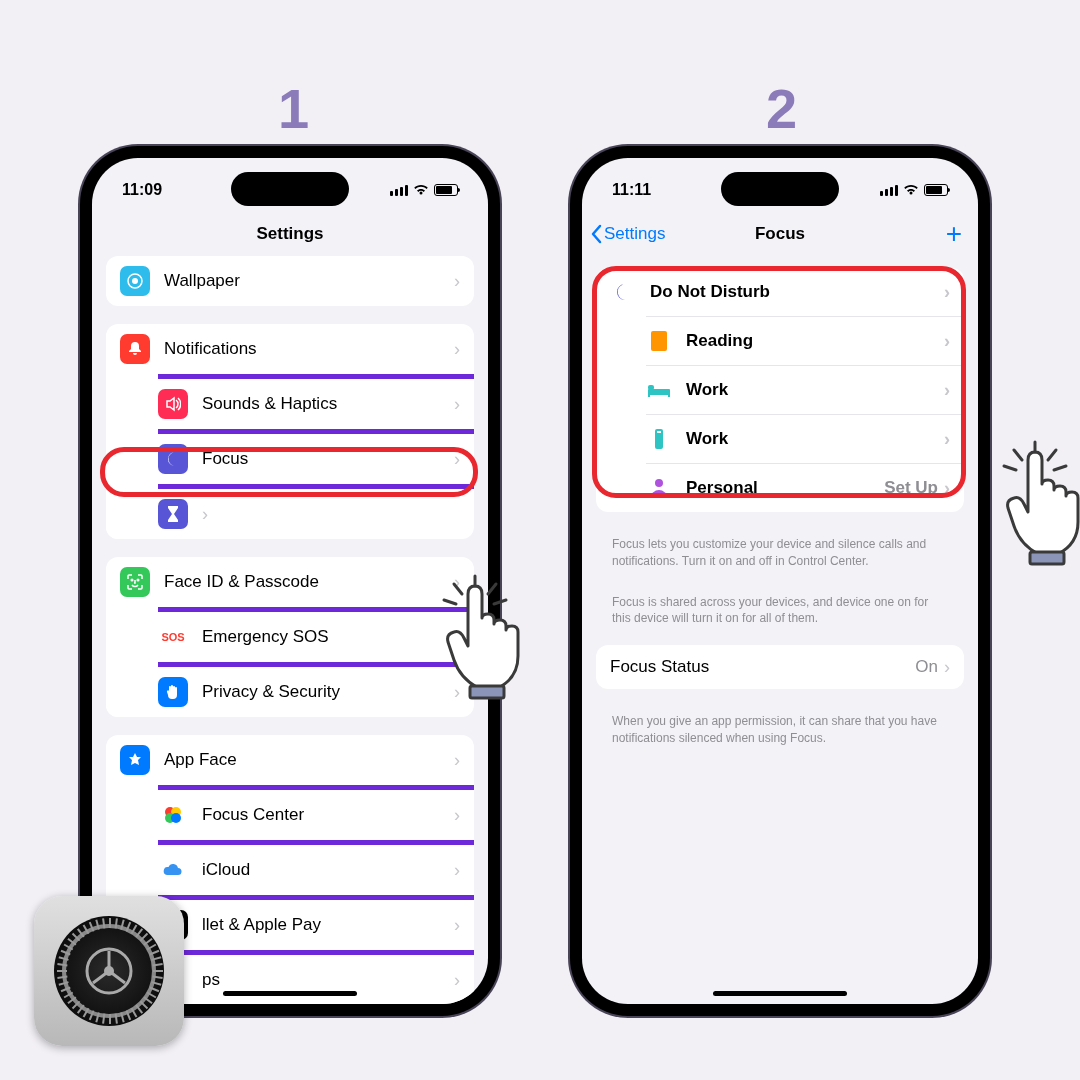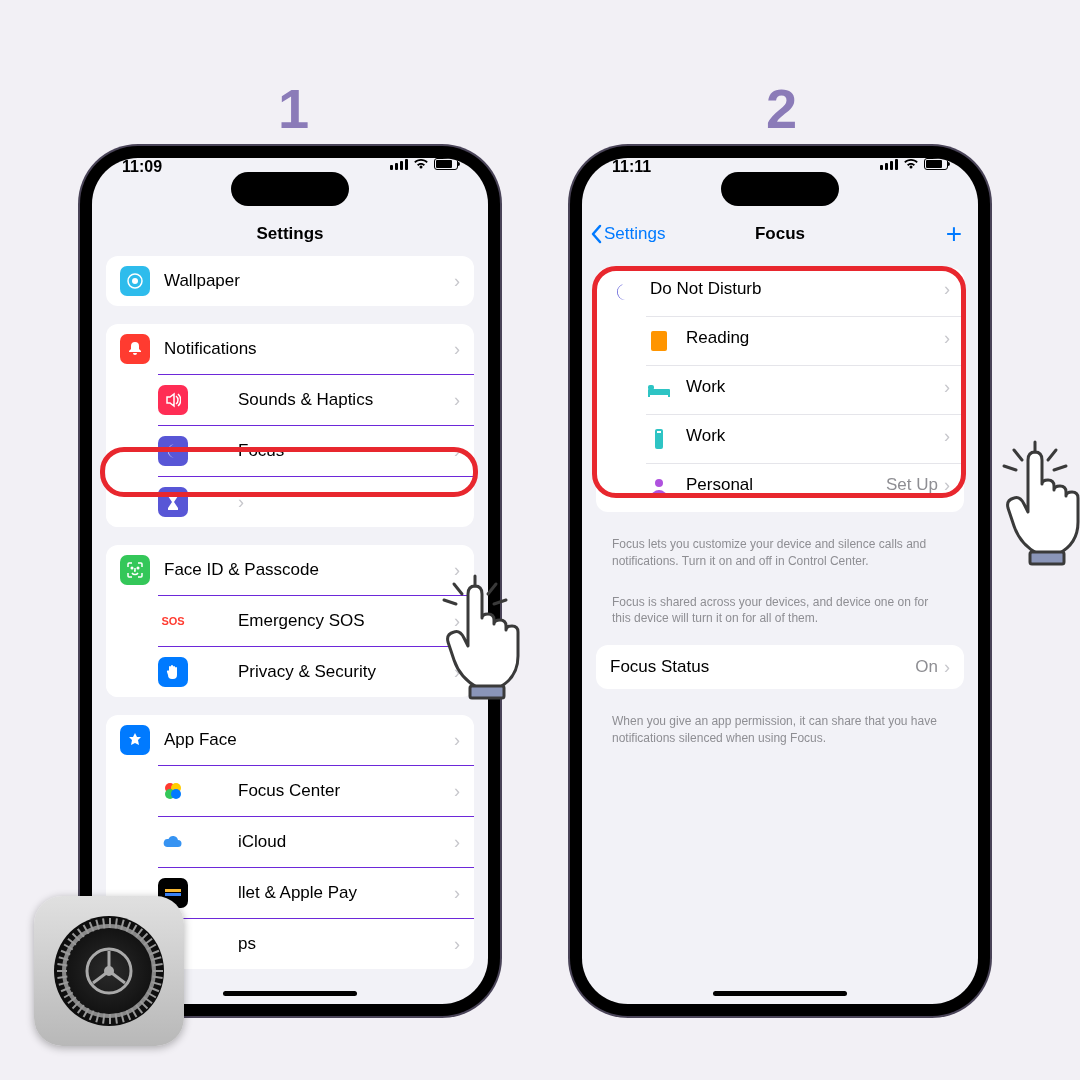--- a/index.html
+++ b/index.html
@@ -1,45 +1,45 @@
 <!DOCTYPE html>
 <html><head>
   <meta charset="utf-8">
   <style>
     * { margin: 0; padding: 0; box-sizing: border-box; font-family: -apple-system, BlinkMacSystemFont, 'Segoe UI', sans-serif; }
     body { width: 1080px; height: 1080px; background: #f2f0f5; position: relative; }
     .step-number { position: absolute; font-size: 56px; font-weight: 700; color: #8b7bb8; }
     .phone { position: absolute; width: 420px; height: 870px; background: #000; border-radius: 58px; padding: 12px; box-shadow: 0 0 0 2px #4a4458; }
     .screen { width: 100%; height: 100%; background: #f2f2f7; border-radius: 46px; overflow: hidden; position: relative; }
     .island { position: absolute; top: 14px; left: 50%; transform: translateX(-50%); width: 118px; height: 34px; background: #000; border-radius: 20px; z-index: 10; }
-    .status-bar { height: 54px; display: flex; justify-content: space-between; align-items: flex-start; padding: 0 30px 6px; font-size: 16px; font-weight: 600; }
+    .status-bar { height: 54px; display: flex; justify-content: space-between; align-items: center; padding: 16px 30px 6px; font-size: 16px; font-weight: 600; }
     .status-icons { display: flex; align-items: center; gap: 5px; }
     .signal { display: flex; gap: 2px; align-items: flex-end; }
     .signal span { width: 3px; background: #000; border-radius: 1px; }
     .signal span:nth-child(1){height:5px}.signal span:nth-child(2){height:7px}.signal span:nth-child(3){height:9px}.signal span:nth-child(4){height:11px}
     .wifi-icon { font-size: 14px; }
     .battery { width: 24px; height: 12px; border: 1.5px solid #000; border-radius: 3px; position: relative; }
     .battery::after { content:''; position:absolute; right:-3px; top:3px; width:2px; height:4px; background:#000; border-radius:0 2px 2px 0; }
     .battery::before { content:''; position:absolute; left:1px; top:1px; bottom:1px; width:16px; background:#000; border-radius:1px; }
     .nav-bar { height: 44px; display: flex; align-items: center; justify-content: center; position: relative; padding: 0 12px; }
     .nav-title { font-size: 17px; font-weight: 600; }
     .nav-back { position: absolute; left: 8px; display: flex; align-items: center; color: #007aff; font-size: 17px; }
     .nav-back svg { margin-right: 2px; }
     .nav-add { position: absolute; right: 16px; color: #007aff; font-size: 28px; font-weight: 300; }
     .content { padding: 0 14px; overflow: hidden; }
     .section { background: #fff; border-radius: 12px; margin-bottom: 18px; overflow: hidden; }
     .row { display: flex; align-items: center; padding: 10px 14px; min-height: 44px; position: relative; }
-    .row + .row { border-top: 1px solid #6d28d9; margin-left: 52px; padding-left: 0; gap: 36px; }
+    .row + .row { border-top: 5px solid #6d28d9; margin-left: 52px; padding-left: 0; }
     .section .row + .row::before { content:''; position:absolute; left:-52px; top:0; width:52px; height:100%; background:#fff; }
     .row-icon { width: 30px; height: 30px; border-radius: 7px; display: flex; align-items: center; justify-content: center; margin-right: 14px; flex-shrink: 0; }
     .row-icon svg, .row-icon span { color: #fff; }
     .row-label { flex: 1; font-size: 17px; }
     .row-detail { color: #8e8e93; font-size: 17px; margin-right: 6px; }
     .chevron { color: #c7c7cc; font-size: 18px; }
-    .focus-row { display: flex; padding: 11px 14px; }
+    .focus-row { display: flex; align-items: center; padding: 11px 14px; font-weight: bold; }
     .focus-row + .focus-row { border-top: 1px solid #e5e5ea; margin-left: 50px; padding-left: 0; }
     .focus-icon { width: 26px; height: 26px; display: flex; align-items: center; justify-content: center; margin-right: 14px; font-size: 18px; }
     .footer-text { font-size: 12px; color: #8e8e93; padding: 6px 16px 18px; line-height: 1.4; }
     .toggle { width: 50px; height: 30px; background: #34c759; border-radius: 15px; position: relative; }
     .toggle::after { content:''; position:absolute; right:2px; top:2px; width:26px; height:26px; background:#fff; border-radius:50%; box-shadow:0 1px 3px rgba(0,0,0,.3); }
     .highlight { position: absolute; border: 5px solid #e8272e; border-radius: 24px; pointer-events: none; z-index: 5; }
     .home-indicator { position: absolute; bottom: 8px; left: 50%; transform: translateX(-50%); width: 134px; height: 5px; background: #000; border-radius: 3px; }
     .tap-hand { position: absolute; z-index: 20; pointer-events: none; }
     .settings-badge { position: absolute; bottom: 34px; left: 34px; width: 150px; height: 150px; background: linear-gradient(#e0e0e0,#b8b8b8); border-radius: 28px; display:flex; align-items:center; justify-content:center; box-shadow: 0 2px 8px rgba(0,0,0,.3); z-index: 30; }
     .gear-outer { width: 110px; height: 110px; border-radius: 50%; background: radial-gradient(#2a2a2a,#000); display:flex;align-items:center;justify-content:center;position:relative; }

